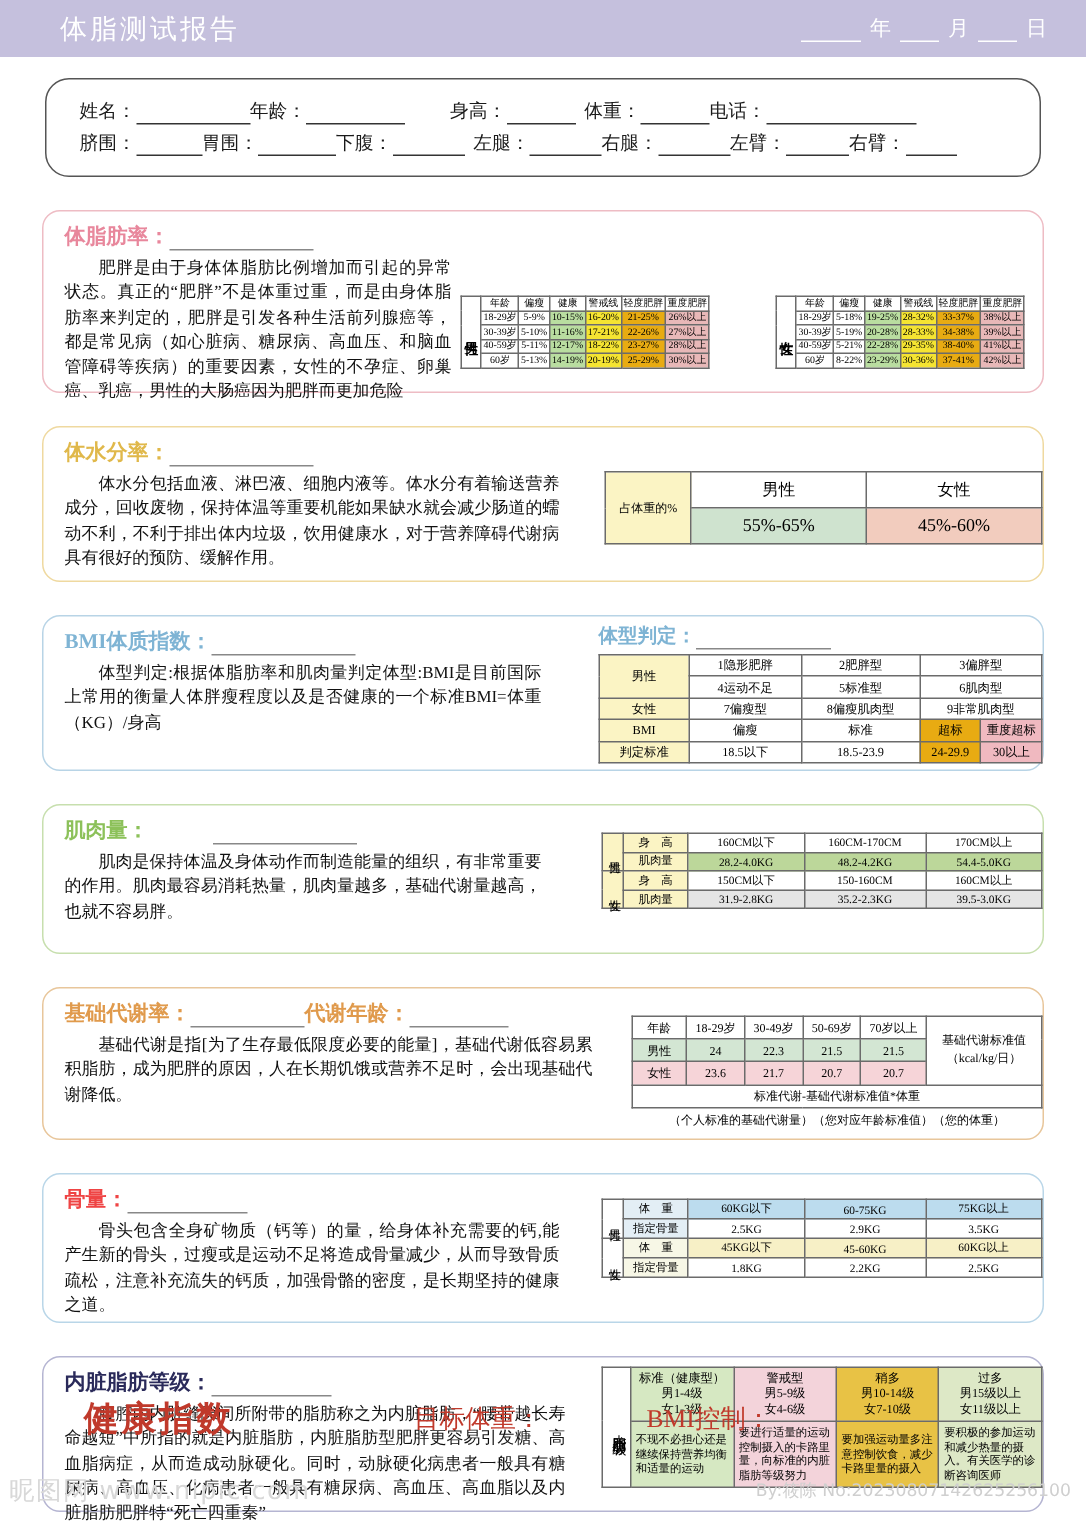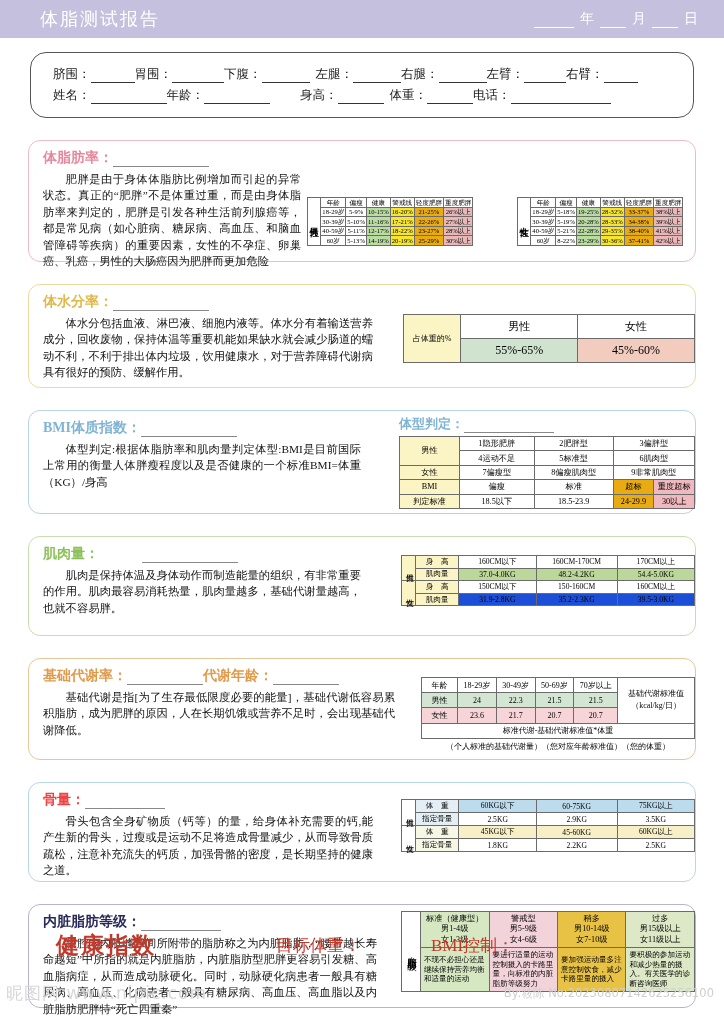--- a/index.html
+++ b/index.html
@@ -80,21 +80,21 @@
   .tbl-bmi td { padding:1.2px 3px; }
   .bmi-lbl { background:#fbf4c4; }
   .bmi-over { background:#e8ab12; }
   .bmi-heavy { background:#f0b9c0; }
 
   .tbl-musc { font-size:7.6px; }
   .tbl-musc td { padding:0.8px 3px; }
   .tbl-musc .gender { writing-mode:vertical-rl; text-orientation:upright; font-size:8px; padding:0 1px;}
   .m-hd { background:#fbf4c4; }
   .m-green { background:#bcd79a; }
-  .m-cream { background:#1d4ed8; }
+  .m-cream { background:#e5e5e5; }
 
   .tbl-bmr { font-size:8px; }
   .tbl-bmr td { padding:1.6px 4px; }
   .bmr-m { background:#d3e6d3; }
   .bmr-f { background:#f6d4d8; }
   .bmr-note { font-size:8px; text-align:center; margin-top:2px; }
 
   .tbl-bone { font-size:7.6px;border-radius:12px; }
   .tbl-bone td { padding:1px 3px; }
   .tbl-bone .gender { writing-mode:vertical-rl; text-orientation:upright; font-size:8px; padding:0 1px;}
@@ -136,51 +136,51 @@
     <span class="ln w40"></span>
       <span>年</span>
     <span class="ln w26"></span>
       <span>月</span>
     <span class="ln w26"></span>
       <span>日</span>
   </div>
 </div>
 
 <div class="pbox">
+  <div class="prow">
+    <span>姓名：</span>
+      <span class="fill" style="width:76px"></span>
+    <span>年龄：</span>
+      <span class="fill" style="width:66px"></span>
+    <span class="sp" style="width:30px"></span>
+    <span>身高：</span>
+      <span class="fill" style="width:46px"></span>
+    <span class="sp" style="width:6px"></span>
+    <span>体重：</span>
+      <span class="fill" style="width:46px"></span>
+    <span>电话：</span>
+      <span class="fill" style="width:100px"></span>
+  </div>
   <div class="prow">
     <span>脐围：</span>
       <span class="fill" style="width:44px"></span>
     <span>胃围：</span>
       <span class="fill" style="width:52px"></span>
     <span>下腹：</span>
       <span class="fill" style="width:48px"></span>
     <span class="sp" style="width:6px"></span>
     <span>左腿：</span>
       <span class="fill" style="width:48px"></span>
     <span>右腿：</span>
       <span class="fill" style="width:48px"></span>
     <span>左臂：</span>
       <span class="fill" style="width:42px"></span>
     <span>右臂：</span>
       <span class="fill" style="width:34px"></span>
   </div>
-  <div class="prow">
-    <span>姓名：</span>
-      <span class="fill" style="width:76px"></span>
-    <span>年龄：</span>
-      <span class="fill" style="width:66px"></span>
-    <span class="sp" style="width:30px"></span>
-    <span>身高：</span>
-      <span class="fill" style="width:46px"></span>
-    <span class="sp" style="width:6px"></span>
-    <span>体重：</span>
-      <span class="fill" style="width:46px"></span>
-    <span>电话：</span>
-      <span class="fill" style="width:100px"></span>
-  </div>
 </div>
 
 <div class="card c-fat" style="height:122px">
   <div style="width:256px">
     <div class="sec-title t-fat">
       <span>体脂肪率：</span>
         <span class="u"></span>
     </div>
     <div class="body-txt" style="width:258px">
       <span class="indent">肥胖是由于身体体脂肪比例增加而引起的异常状态。真正的“肥胖”不是体重过重，而是由身体脂肪率来判定的，肥胖是引发各种生活前列腺癌等，都是常见病（如心脏病、糖尿病、高血压、和脑血管障碍等疾病）的重要因素，女性的不孕症、卵巢癌、乳癌，男性的大肠癌因为肥胖而更加危险</span>
@@ -379,21 +379,21 @@
       <tbody>
           <tr>
         <td rowspan="2" class="gender m-hd">男性</td>
         <td class="m-hd" style="width:48px">身　高</td>
         <td style="width:88px">160CM以下</td>
         <td style="width:92px">160CM-170CM</td>
         <td style="width:88px">170CM以上</td>
       </tr>
       <tr>
         <td class="m-hd">肌肉量</td>
-        <td class="m-green">37.0-4.0KG</td>
+        <td class="m-green">28.2-4.0KG</td>
         <td class="m-green">48.2-4.2KG</td>
         <td class="m-green">54.4-5.0KG</td>
       </tr>
       <tr>
         <td rowspan="2" class="gender m-hd">女性</td>
         <td class="m-hd">身　高</td>
         <td>150CM以下</td>
         <td>150-160CM</td>
         <td>160CM以上</td>
       </tr>

